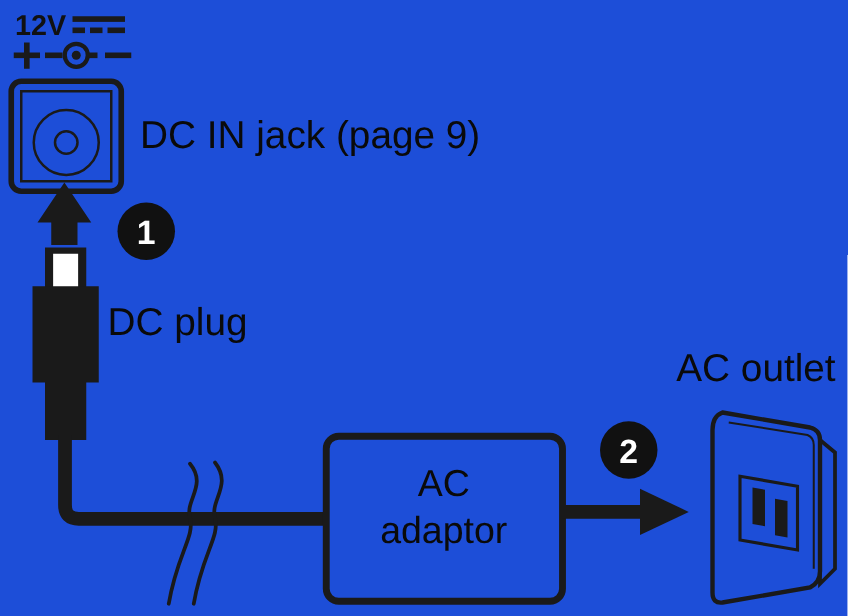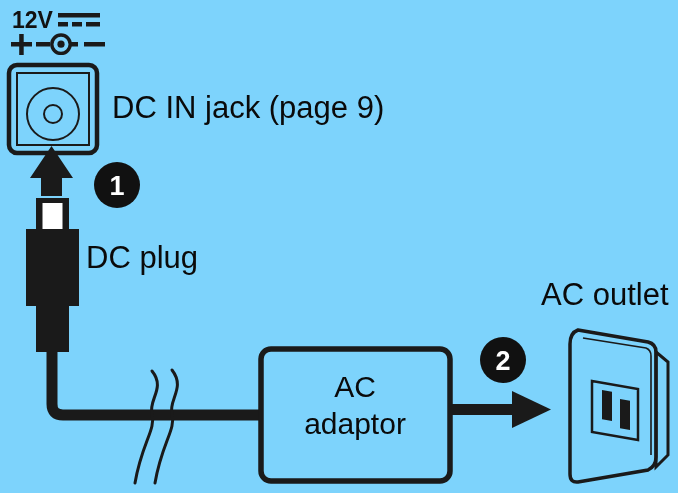--- a/index.html
+++ b/index.html
@@ -7,21 +7,21 @@
     padding: 0;
     background: #ffffff;
   }
   body {
     font-family: "Liberation Sans", sans-serif;
   }
   #diagram-root {
     position: relative;
     width: 678px;
     height: 493px;
-    background: #7dd3fc;
+    background: #1d4ed8;
     overflow: hidden;
   }
   #diagram-svg {
     position: absolute;
     left: 0;
     top: 0;
     width: 678px;
     height: 493px;
   }
   .lbl {

